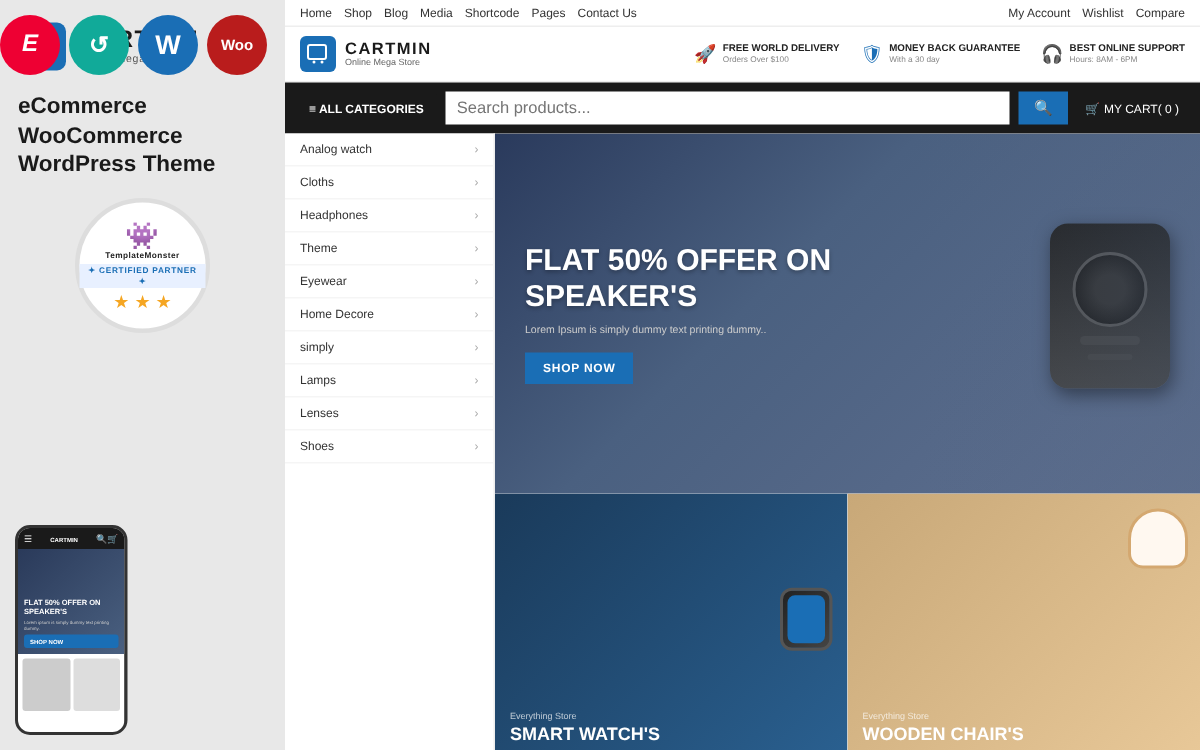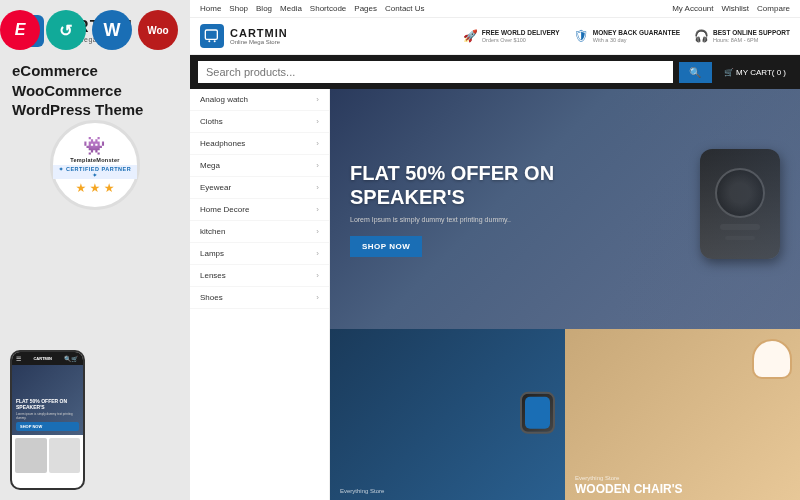--- a/index.html
+++ b/index.html
@@ -49,20 +49,21 @@
       font-size: 7px;
       color: #555;
       letter-spacing: 0.5px;
     }
 
     .header-desc {
       font-size: 15px;
       font-weight: 700;
       color: #1a1a1a;
       line-height: 1.3;
+      margin-bottom: 12px;
     }
 
     
     .tech-icons {
       position: absolute;
       top: 10px;
       right: 12px;
       display: flex;
       gap: 6px;
     }
@@ -615,20 +616,23 @@
         <span class="feature-icon">🎧</span>
         <div class="feature-text">
           <div class="feature-title">BEST ONLINE SUPPORT</div>
           <div class="feature-sub">Hours: 8AM - 6PM</div>
         </div>
       </div>
     </div>
   </div>
 
   <div class="search-bar-area">
+    <button class="categories-btn">
+      <span>≡  ALL CATEGORIES</span>
+    </button>
     <div class="search-input-wrap">
       <input type="text" placeholder="Search products..." style="">
     </div>
     <button class="search-btn">🔍</button>
     <div class="cart-area">
       <span>🛒 MY CART( 0 )</span>
     </div>
   </div>
 
   <div class="content-layout">
@@ -640,33 +644,33 @@
       </div>
       <div class="cat-item">
         <span>Cloths</span>
         <span class="cat-arrow">›</span>
       </div>
       <div class="cat-item">
         <span>Headphones</span>
         <span class="cat-arrow">›</span>
       </div>
       <div class="cat-item">
-        <span>Mega</span>
+        <span>Theme</span>
         <span class="cat-arrow">›</span>
       </div>
       <div class="cat-item">
         <span>Eyewear</span>
         <span class="cat-arrow">›</span>
       </div>
       <div class="cat-item">
         <span>Home Decore</span>
         <span class="cat-arrow">›</span>
       </div>
       <div class="cat-item">
-        <span>kitchen</span>
+        <span>simply</span>
         <span class="cat-arrow">›</span>
       </div>
       <div class="cat-item">
         <span>Lamps</span>
         <span class="cat-arrow">›</span>
       </div>
       <div class="cat-item">
         <span>Lenses</span>
         <span class="cat-arrow">›</span>
       </div>
@@ -701,20 +705,21 @@
           <div class="product-card-bg">
 
             <div class="watch-decor">
               <div class="watch-body">
                 <div class="watch-face"></div>
               </div>
             </div>
           </div>
           <div class="product-card-label">
             <div class="product-store-label">Everything Store</div>
+            <div class="product-title">SMART WATCH'S</div>
           </div>
         </div>
         <div class="product-card chair">
           <div class="product-card-bg">
             <div class="chair-decor">
               <div class="chair-shape"></div>
             </div>
           </div>
           <div class="product-card-label">
             <div class="product-store-label">Everything Store</div>

